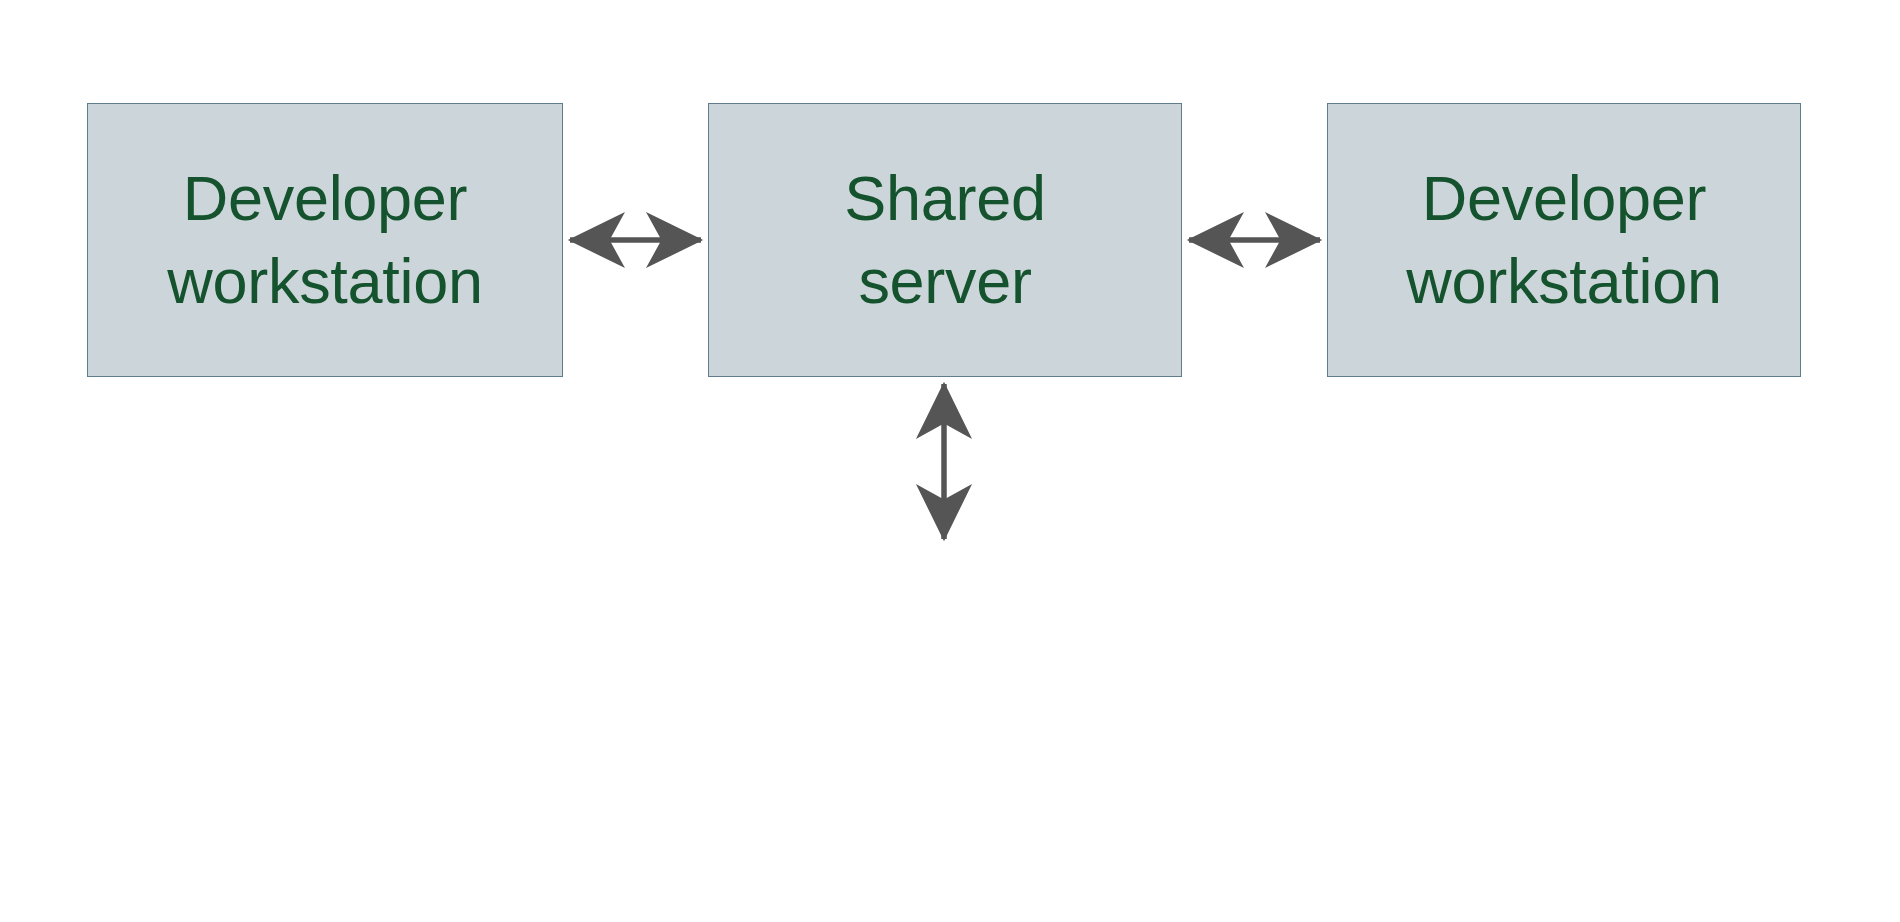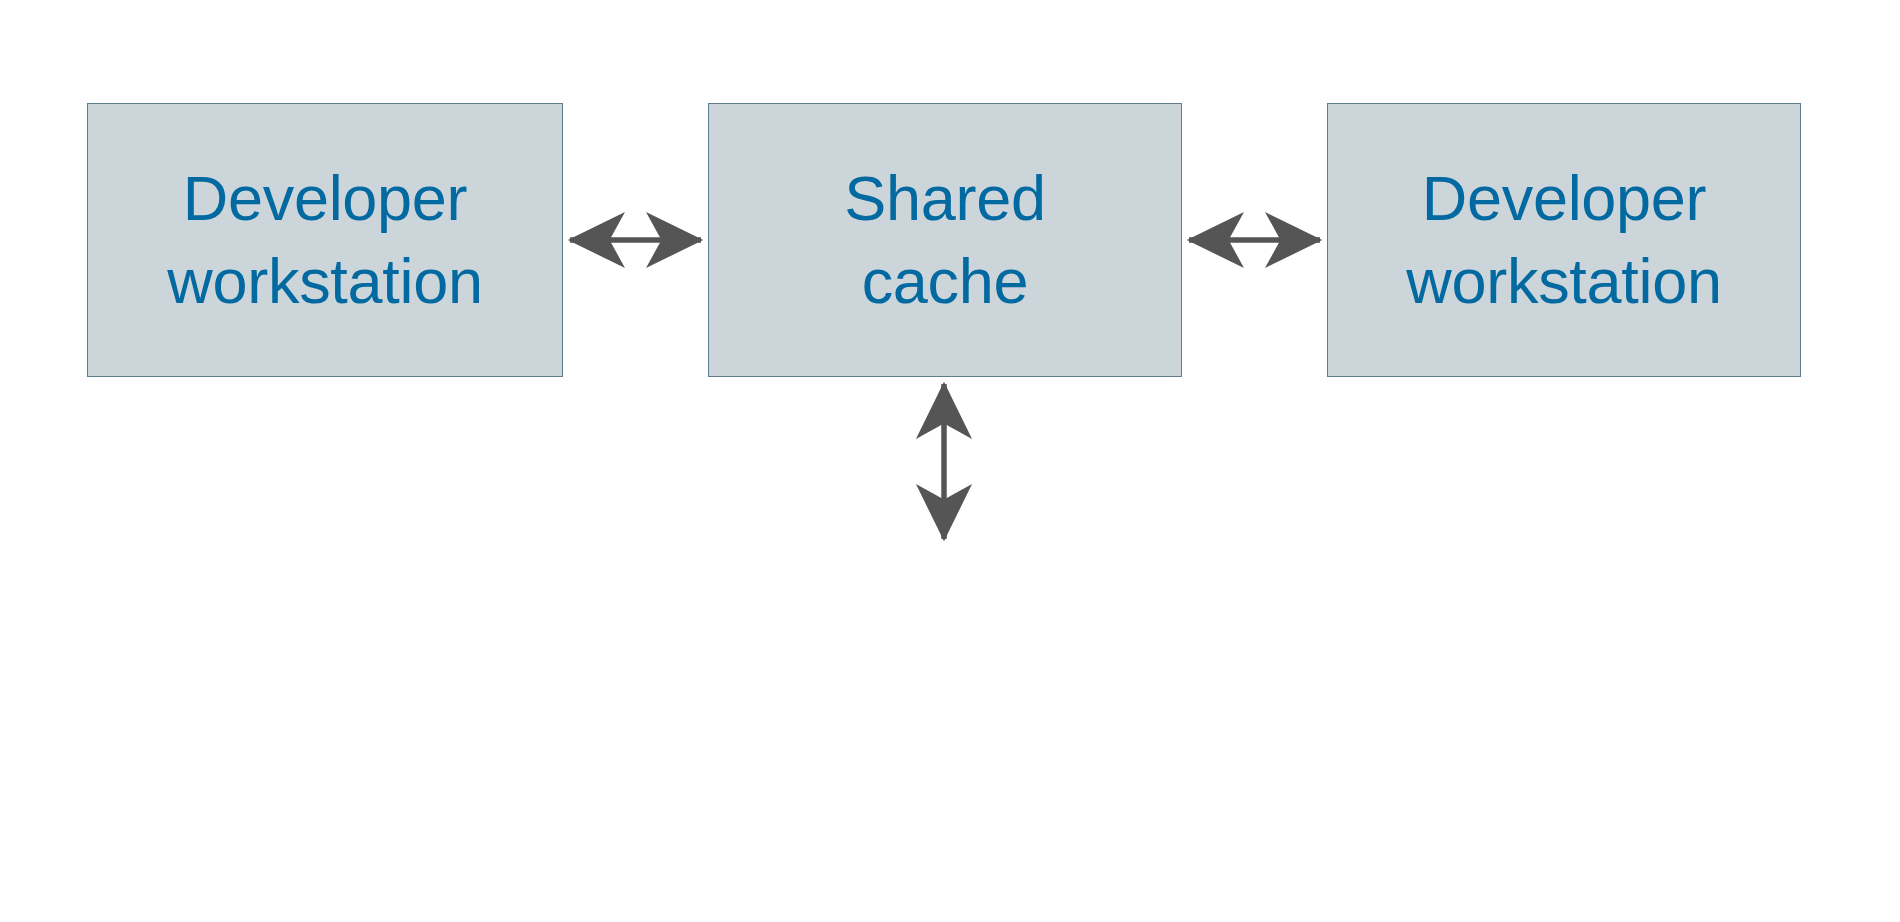--- a/index.html
+++ b/index.html
@@ -25,21 +25,21 @@
     border: 1.6px solid #5f7d8c;
     display: flex;
     align-items: center;
     justify-content: center;
     text-align: center;
   }
   .node-label {
     font-family: "Liberation Sans", sans-serif;
     font-size: 63px;
     line-height: 1.32;
-    color: #0369a1;
+    color: #14532d;
     letter-spacing: -0.3px;
     white-space: pre-line;
     font-weight: 400;
   }
   .edge-layer {
     position: absolute;
     left: 0;
     top: 0;
     width: 1900px;
     height: 922px;
@@ -79,21 +79,21 @@
     </g>
   </svg>
 
   <div class="node" id="node-dev-left">
     <span class="node-label">Developer
 workstation</span>
   </div>
 
   <div class="node" id="node-shared">
     <span class="node-label">Shared
-cache</span>
+server</span>
   </div>
 
   <div class="node" id="node-dev-right">
     <span class="node-label">Developer
 workstation</span>
   </div>
 
 
 </div>
 

